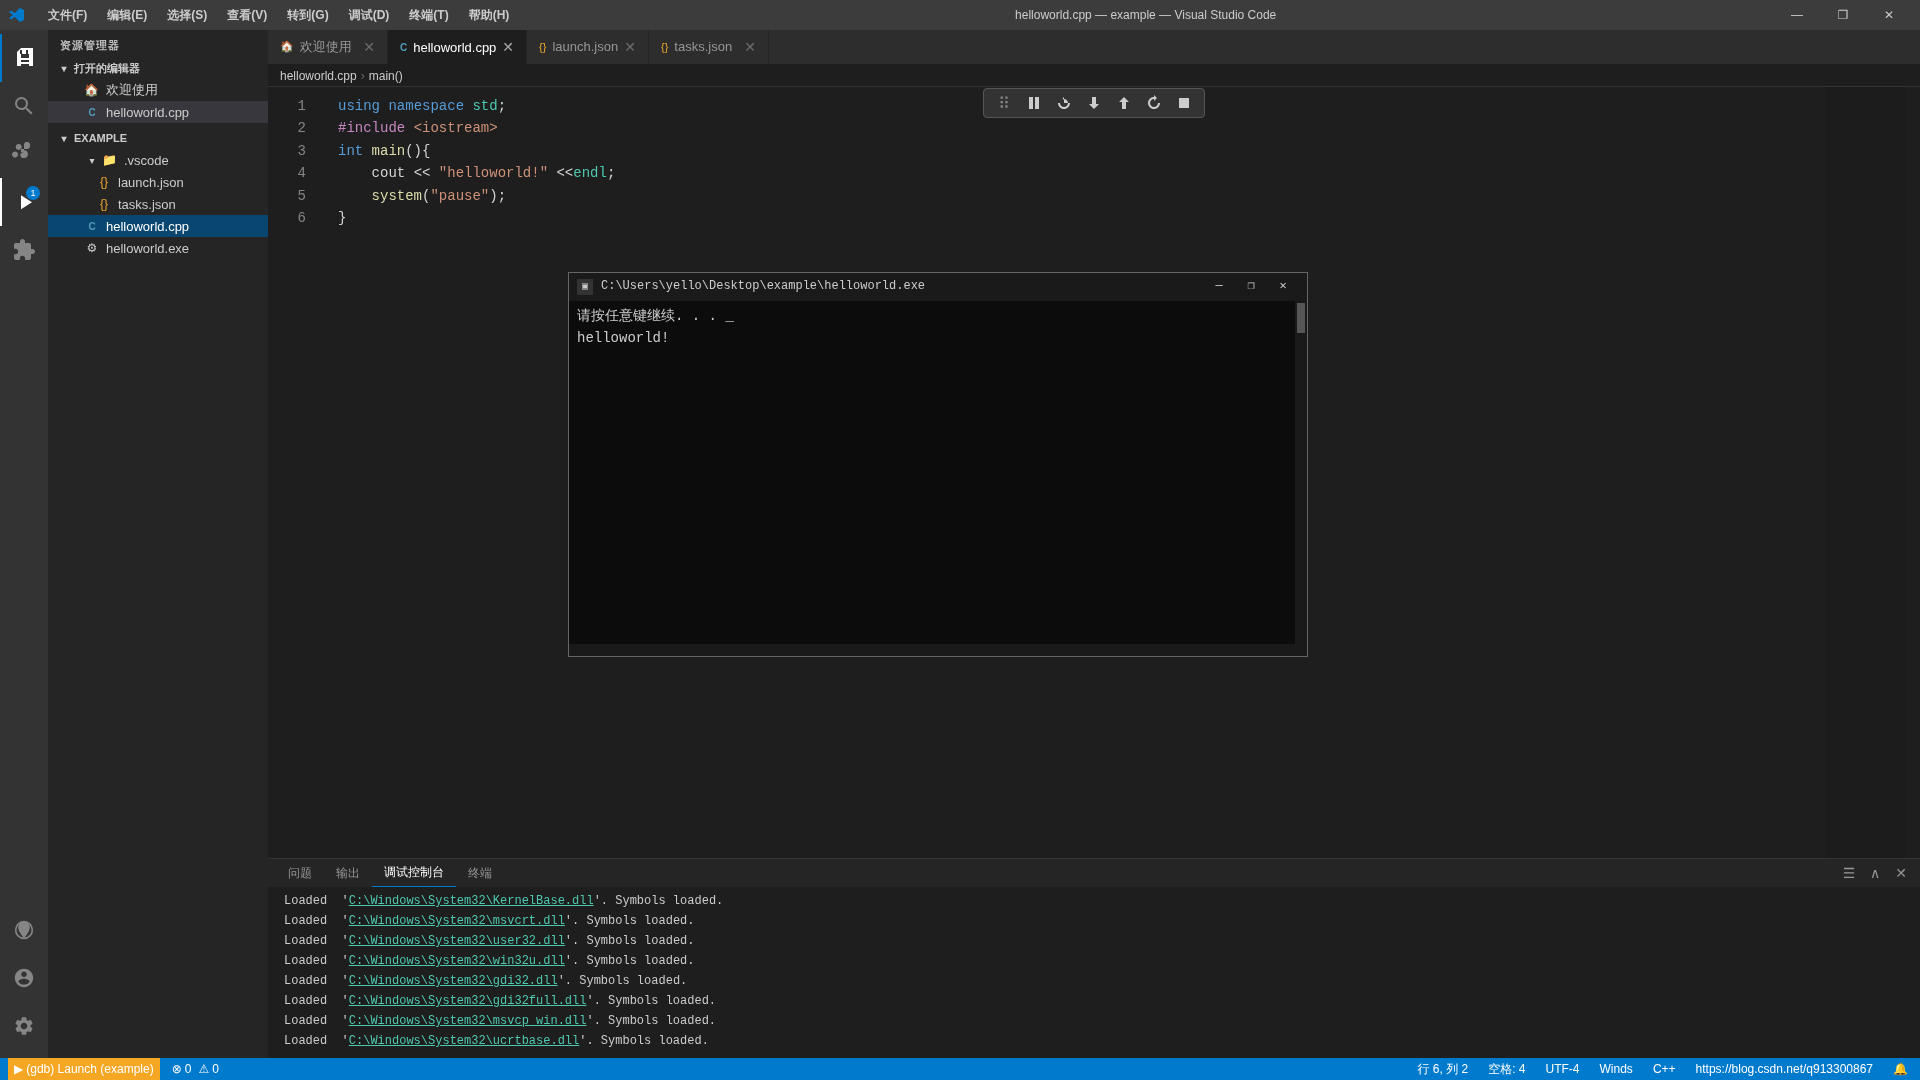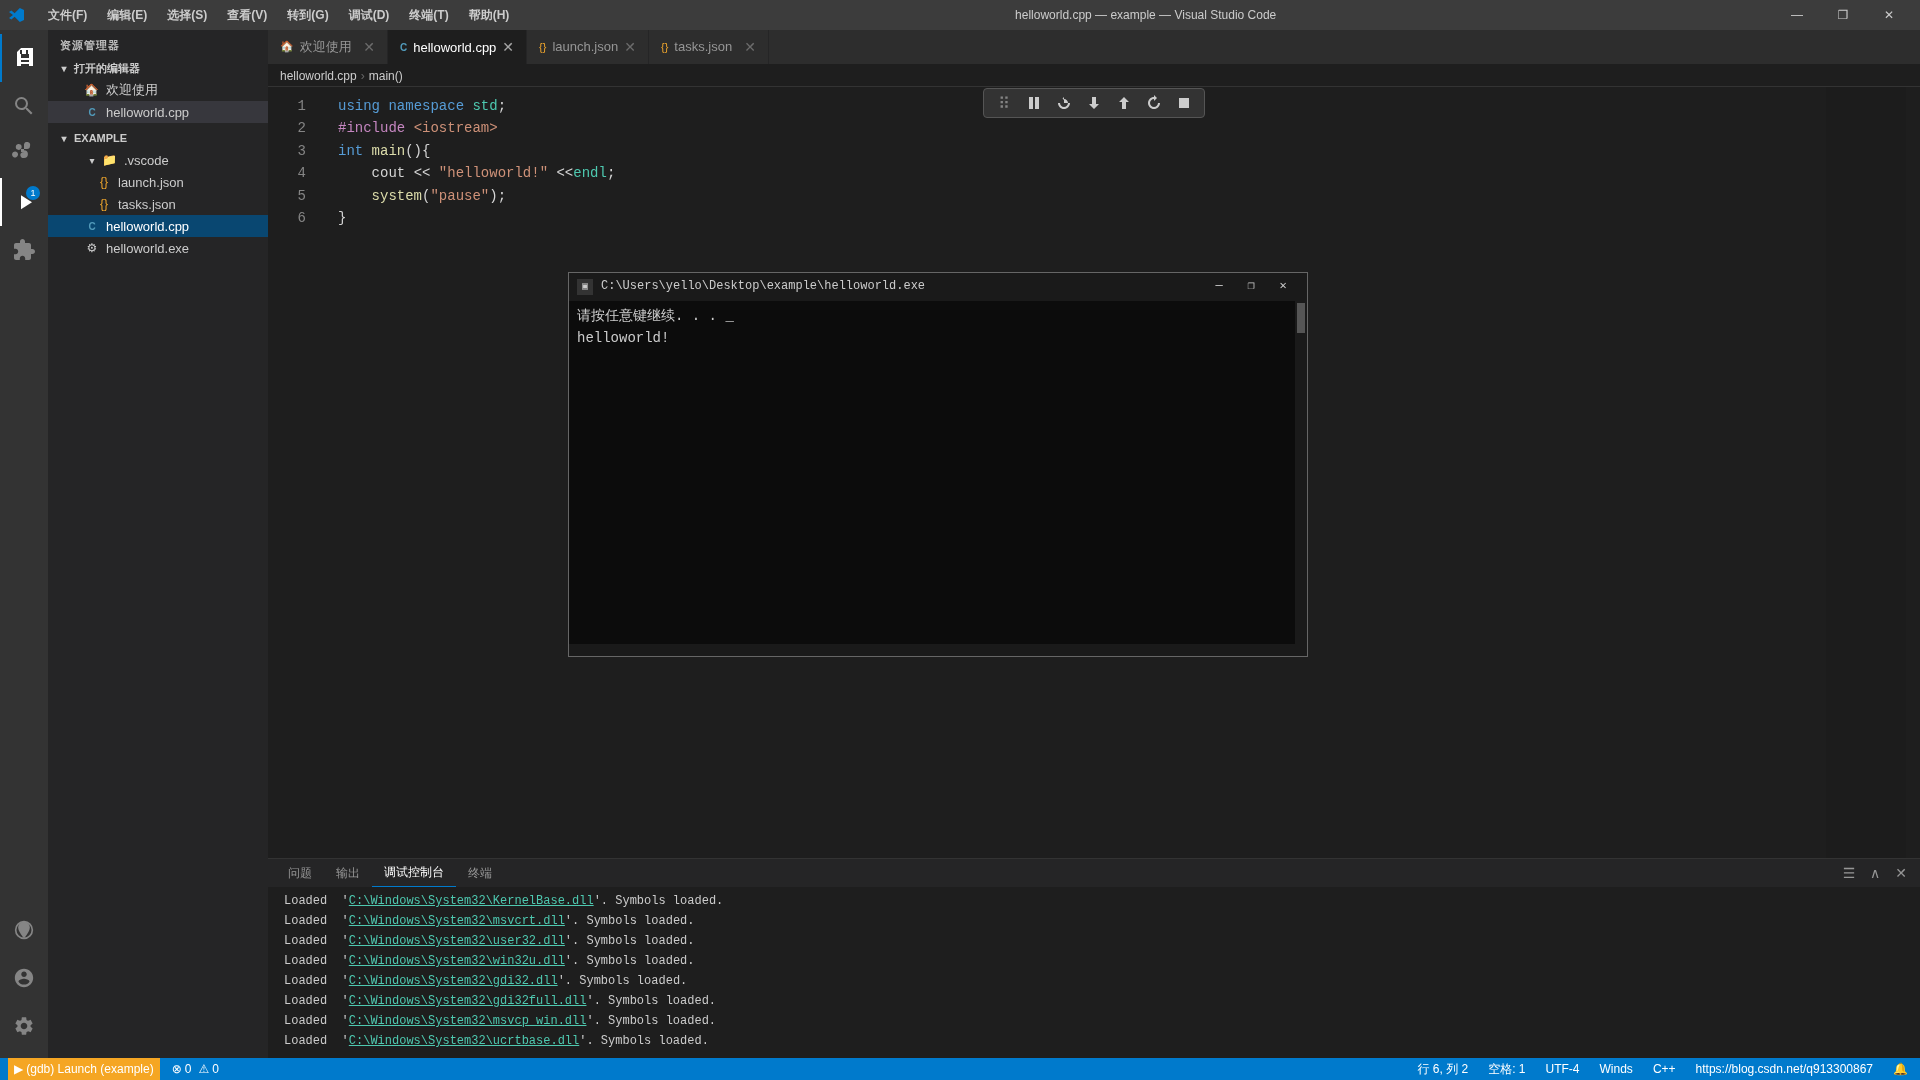--- a/index.html
+++ b/index.html
@@ -788,21 +788,21 @@
       <span>0</span>
       <span style="margin-left:4px;">⚠</span>
       <span>0</span>
     </div>
   </div>
   <div id="status-bar-right">
     <div class="status-item">
       <span>行 6, 列 2</span>
     </div>
     <div class="status-item">
-      <span>空格: 1</span>
+      <span>空格: 4</span>
     </div>
     <div class="status-item">
       <span>UTF-4</span>
     </div>
     <div class="status-item">
       <span>Winds</span>
     </div>
     <div class="status-item">
       <span>C++</span>
     </div>

